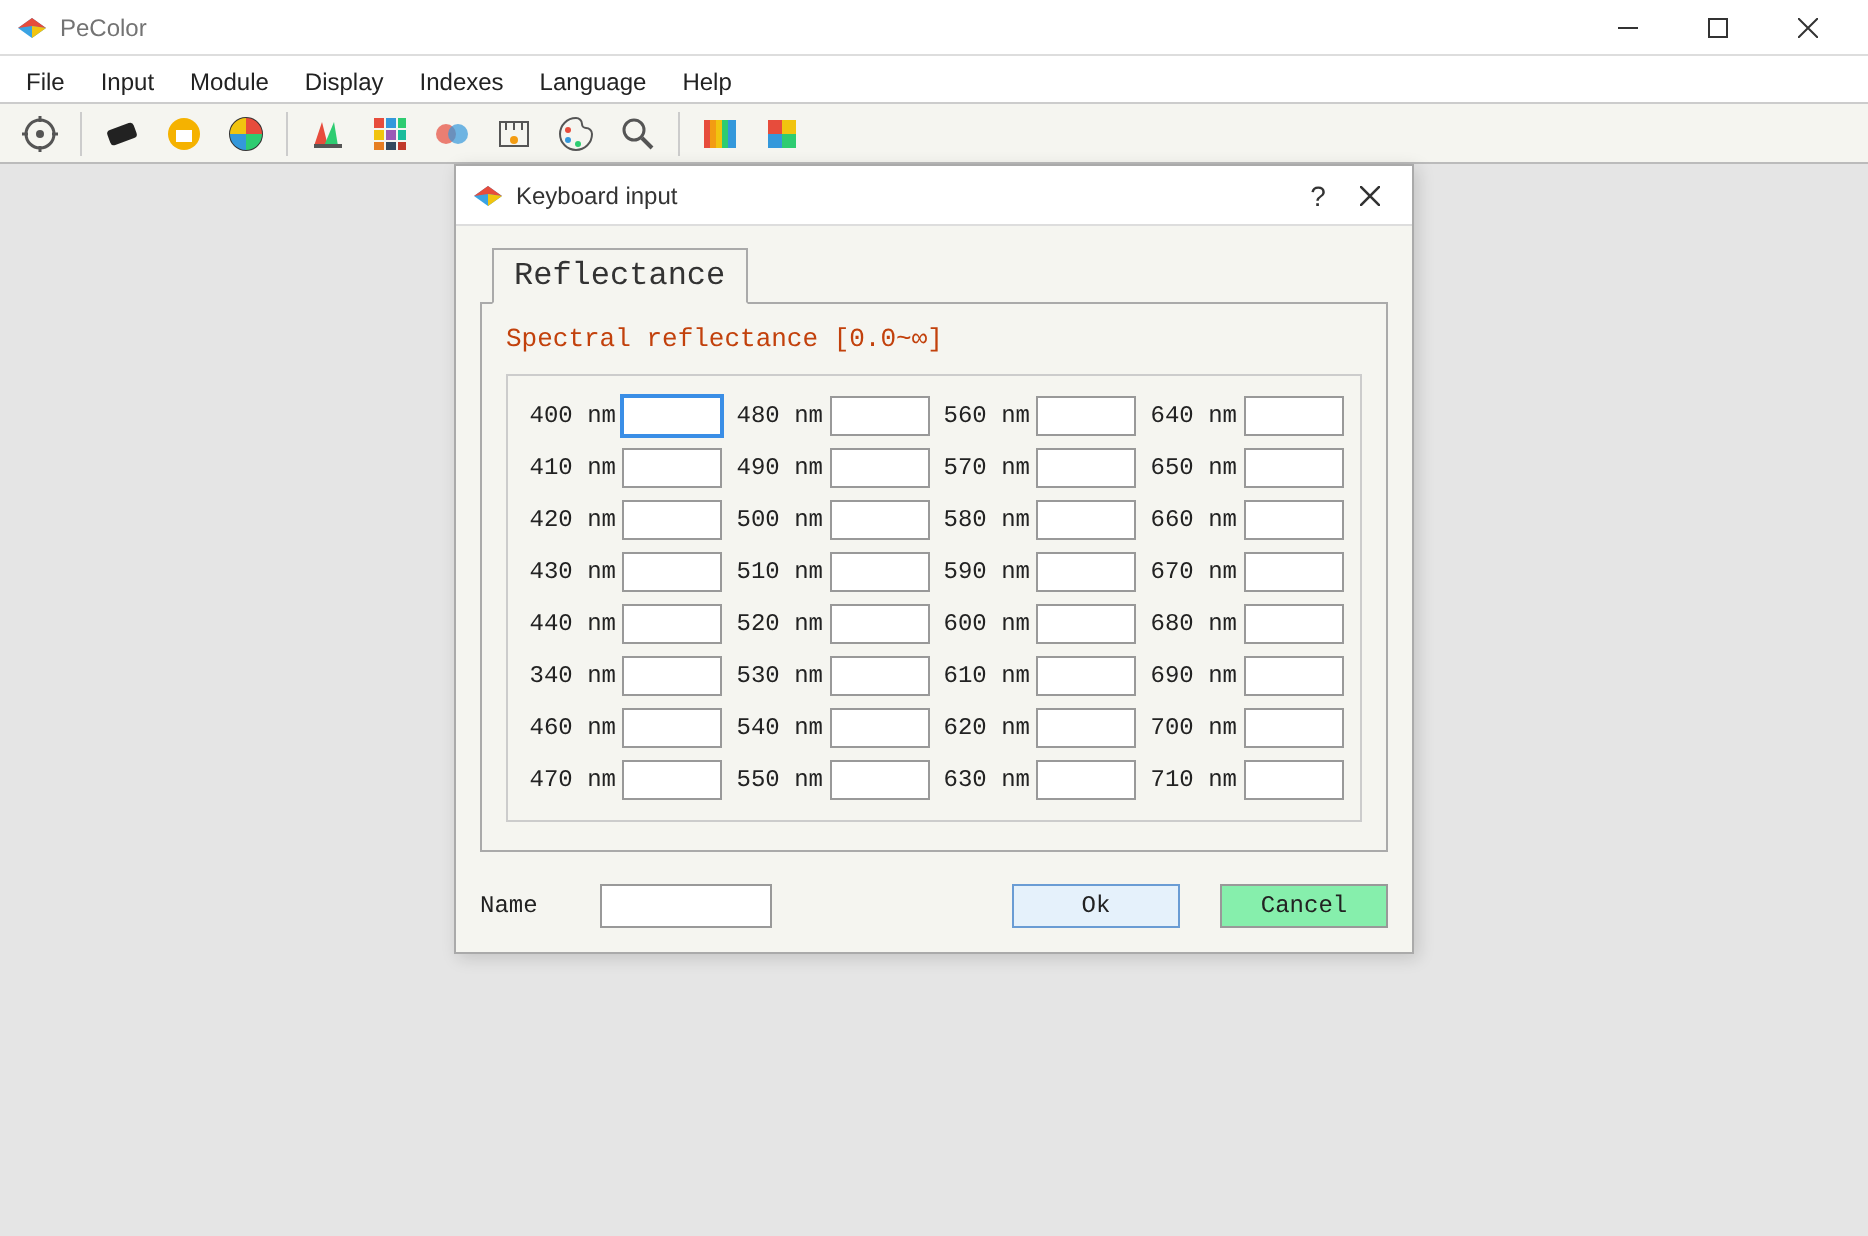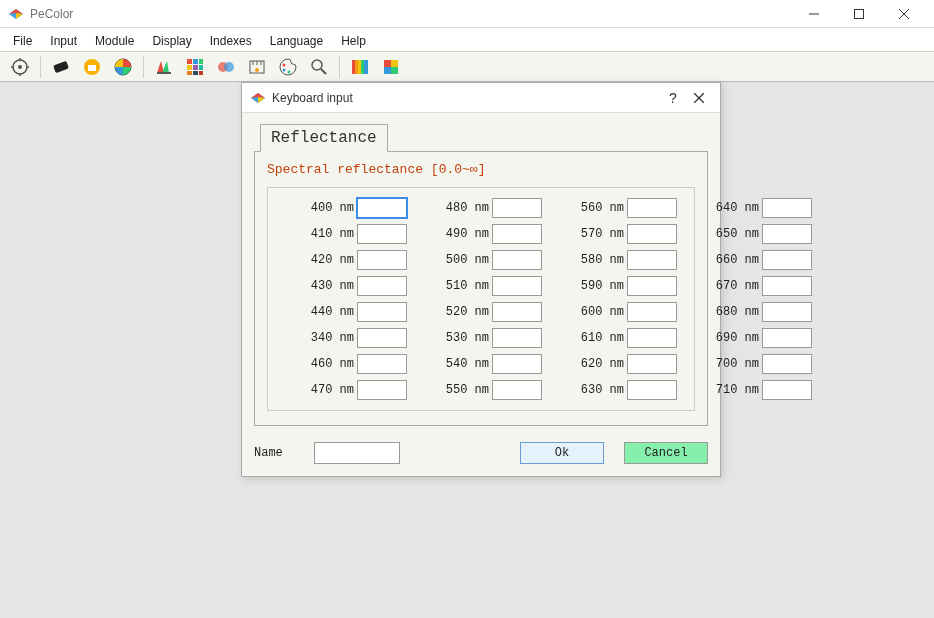--- a/index.html
+++ b/index.html
@@ -20,39 +20,39 @@
     
     .toolbar { height: 30px; background: #f5f5f0; border-bottom: 1px solid #bbb; display: flex; align-items: center; padding: 0 6px; gap: 3px; }
     .tool-btn { width: 28px; height: 26px; display: flex; align-items: center; justify-content: center; border-radius: 2px; }
     .tool-sep { width: 1px; height: 22px; background: #ccc; margin: 0 3px; }
     .tool-btn svg { width: 20px; height: 20px; }
     
     
     .workspace { position: absolute; top: 82px; left: 0; right: 0; bottom: 0; background: #e5e5e5; }
     
     
-    .dialog { position: absolute; left: 241px; top: 0; width: 480px; background: #f5f5f0; border: 1px solid #aaa; box-shadow: 2px 2px 8px rgba(0,0,0,0.15); }
+    .dialog { position: absolute; left: 227px; top: 0; width: 480px; background: #f5f5f0; border: 1px solid #aaa; box-shadow: 2px 2px 8px rgba(0,0,0,0.15); }
     .dialog-titlebar { height: 30px; background: #fff; display: flex; align-items: center; padding: 0 8px; border-bottom: 1px solid #ddd; }
     .dialog-title-icon { width: 16px; height: 16px; margin-right: 6px; }
     .dialog-title-txt { font-size: 12px; color: #333; flex: 1; }
     .dialog-help, .dialog-close { width: 26px; height: 26px; display: flex; align-items: center; justify-content: center; font-size: 14px; color: #333; }
     
     .dialog-body { padding: 10px 12px 12px 12px; }
     
     
     .tab-row { display: flex; margin-left: 6px; position: relative; top: 1px; z-index: 2; }
     .tab { font-family: "Courier New", monospace; font-size: 16px; padding: 4px 10px; border: 1px solid #aaa; border-bottom: none; background: #ece9e2; color: #333; margin-right: 2px; }
     .tab.active { background: #f5f5f0; border-bottom: 1px solid #f5f5f0; }
     .tab-panel { border: 1px solid #aaa; background: #f5f5f0; padding: 10px 12px 14px 12px; }
     .panel-caption { font-family: "Courier New", monospace; font-size: 13px; color: #c2410c; margin-bottom: 10px; }
     
     .inner-group { border: 1px solid #ccc; padding: 10px 8px 10px 8px; }
     .grid { display: flex; gap: 4px; }
     .col { display: flex; flex-direction: column; gap: 6px; flex: 1; }
-    .row { display: flex; align-items: center; gap: 3px; margin-left: 32px; }
+    .row { display: flex; align-items: center; gap: 3px; }
     .wl-label { font-family: "Courier New", monospace; font-size: 12px; color: #222; width: 46px; text-align: right; white-space: nowrap; }
     .wl-input { width: 50px; height: 20px; border: 1px solid #999; background: #fff; font-size: 11px; padding: 0 3px; }
     .wl-input.focused { border: 1px solid #3a8ee6; outline: 1px solid #3a8ee6; }
     
     .bottom-row { display: flex; align-items: center; margin-top: 16px; gap: 20px; }
     .name-label { font-family: "Courier New", monospace; font-size: 12px; color: #222; width: 40px; }
     .name-input { width: 86px; height: 22px; border: 1px solid #999; background: #fff; }
     .spacer { flex: 1; }
     .dlg-btn { width: 84px; height: 22px; border: 1px solid #6a9cd4; background: #e5f1fb; font-family: "Courier New", monospace; font-size: 12px; color: #222; display: flex; align-items: center; justify-content: center; cursor: default; }
     .dlg-btn.secondary { border-color: #999; background: #86efac; }

